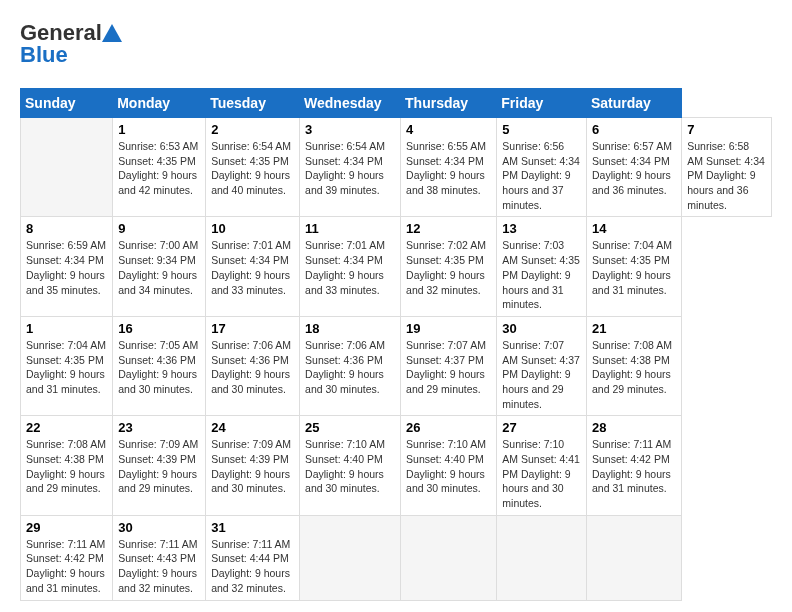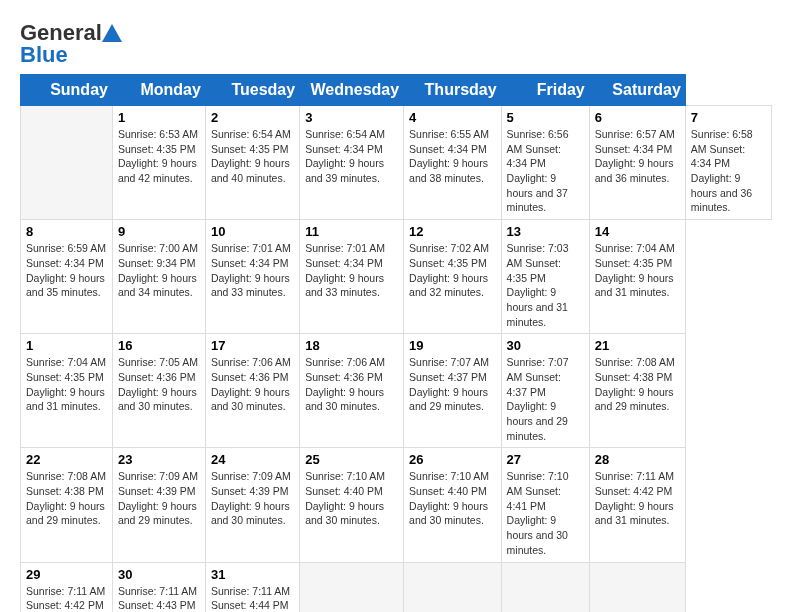--- a/index.html
+++ b/index.html
@@ -7,21 +7,21 @@
       font-family: Arial, sans-serif;
       background: #fff;
       width: 792px;
       min-height: 612px;
       padding: 20px;
     }
     .header {
       display: flex;
       justify-content: space-between;
       align-items: flex-start;
-      margin-bottom: 6px;
+      margin-bottom: 20px;
     }
     .logo {
       display: flex;
       flex-direction: column;
       align-items: flex-start;
     }
     .logo-row {
       display: flex;
       align-items: center;
     }
@@ -40,22 +40,22 @@
     }
     .calendar {
       width: 100%;
       border-collapse: collapse;
       font-size: 11px;
     }
     .calendar thead th {
       background: #1a6fc4;
       color: #fff;
       padding: 6px 4px;
-      text-align: right;
-      font-size: 16px;
+      text-align: left;
+      font-size: 14px;
       font-weight: bold;
       border: 1px solid #1a6fc4;
     }
     .calendar tbody td {
       vertical-align: top;
       padding: 4px 5px;
       border: 1px solid #ddd;
       width: 108px;
       min-height: 80px;
       background: #fff;

